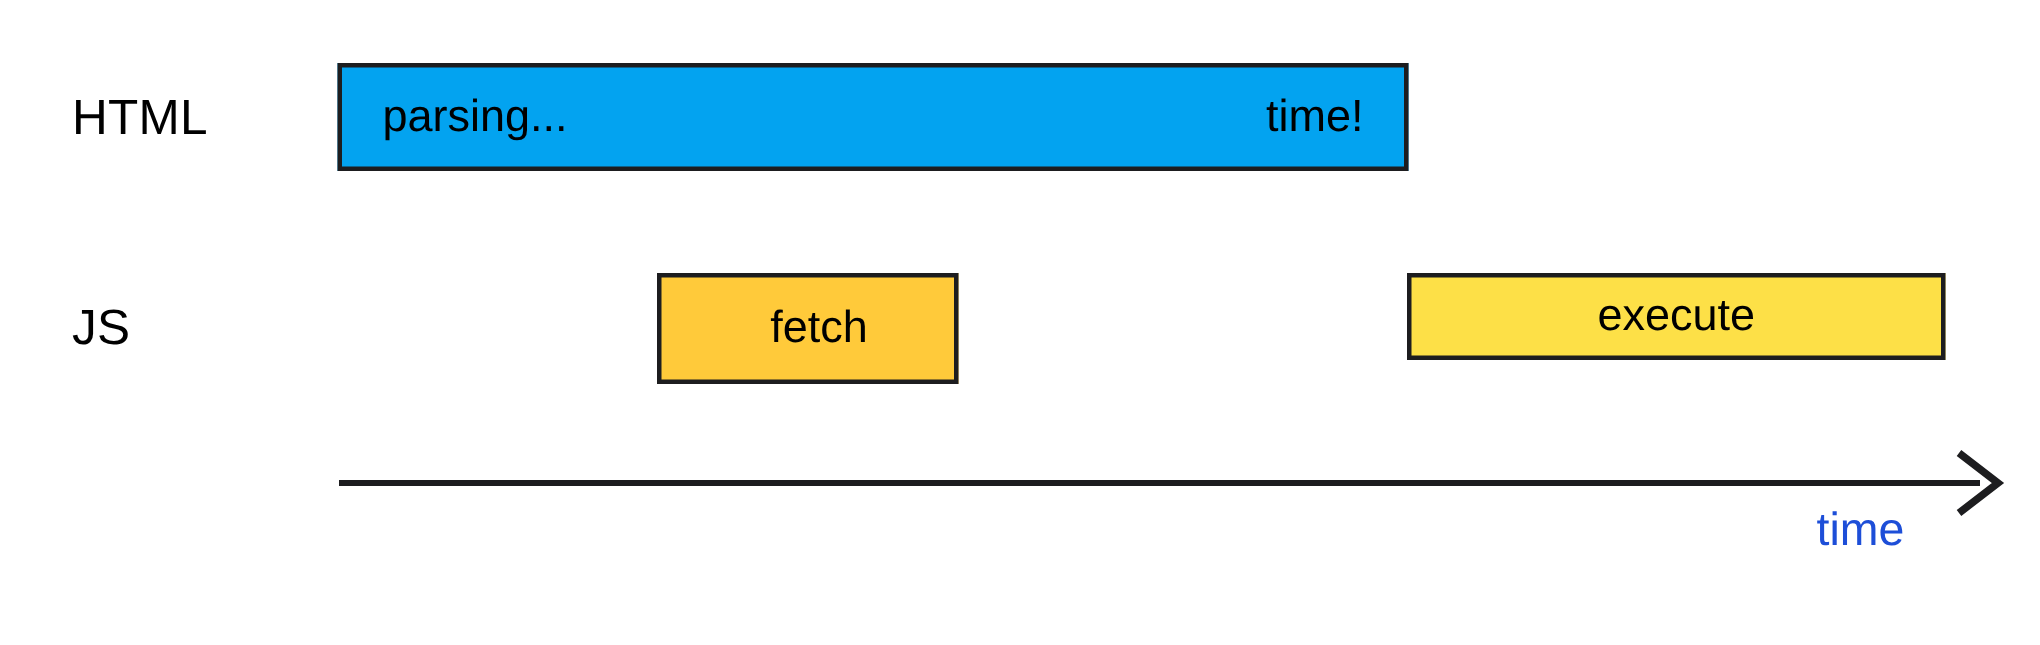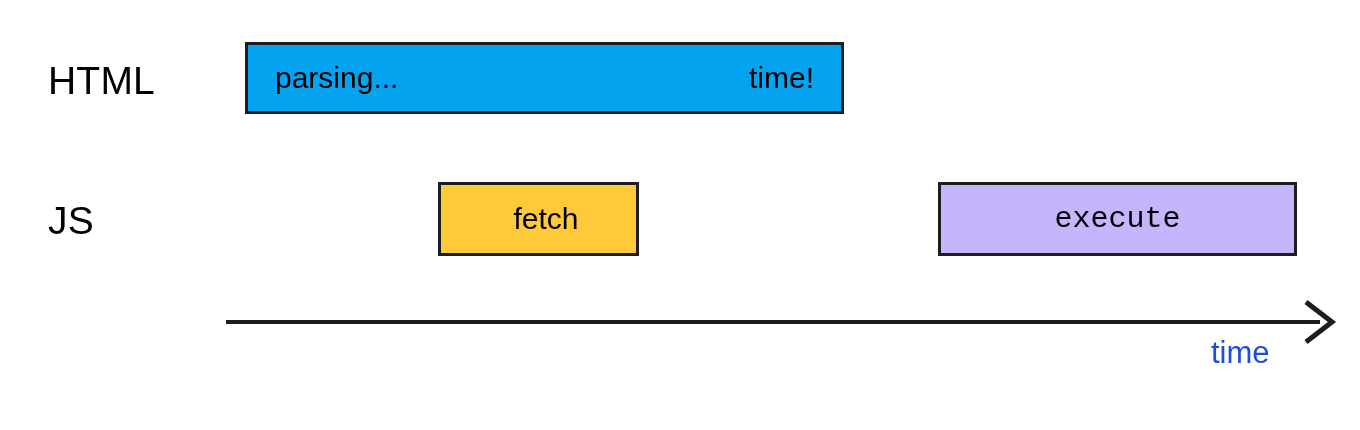--- a/index.html
+++ b/index.html
@@ -15,21 +15,21 @@
     position: relative;
     width: 1360px;
     height: 430px;
     background: #ffffff;
     overflow: hidden;
   }
 
   
   .row-label {
     position: absolute;
-    font-size: 39px;
+    font-size: 33px;
     line-height: 1;
     color: #000000;
     letter-spacing: 0.2px;
     white-space: nowrap;
   }
   #label-html { left: 48px; top: 61px; }
   #label-js   { left: 48px; top: 201px; }
 
   
   .bar {
@@ -43,48 +43,46 @@
     font-size: 30px;
     line-height: 1;
     color: #000000;
     white-space: nowrap;
   }
 
   
   #bar-parsing {
     left: 225px;
     top: 42px;
-    width: 599px;
+    width: 714px;
     height: 72px;
     background: #03a3f0;
     justify-content: space-between;
     padding: 0 27px;
-    margin-left: 20px;
   }
 
   
   #bar-fetch {
     left: 438px;
     top: 182px;
     width: 201px;
     height: 74px;
     background: #ffca3a;
     justify-content: center;
     padding-left: 15px;
   }
 
   
   #bar-execute {
     left: 938px;
     top: 182px;
     width: 359px;
-    height: 74px;
-    background: #c4b5fd;
+    height: 58px;
+    background: #fde047;
     justify-content: center;
-    font-family: Liberation Mono, monospace;
   }
 
   
   #time-axis {
     position: absolute;
     left: 210px;
     top: 290px;
     width: 1140px;
     height: 70px;
     overflow: visible;

